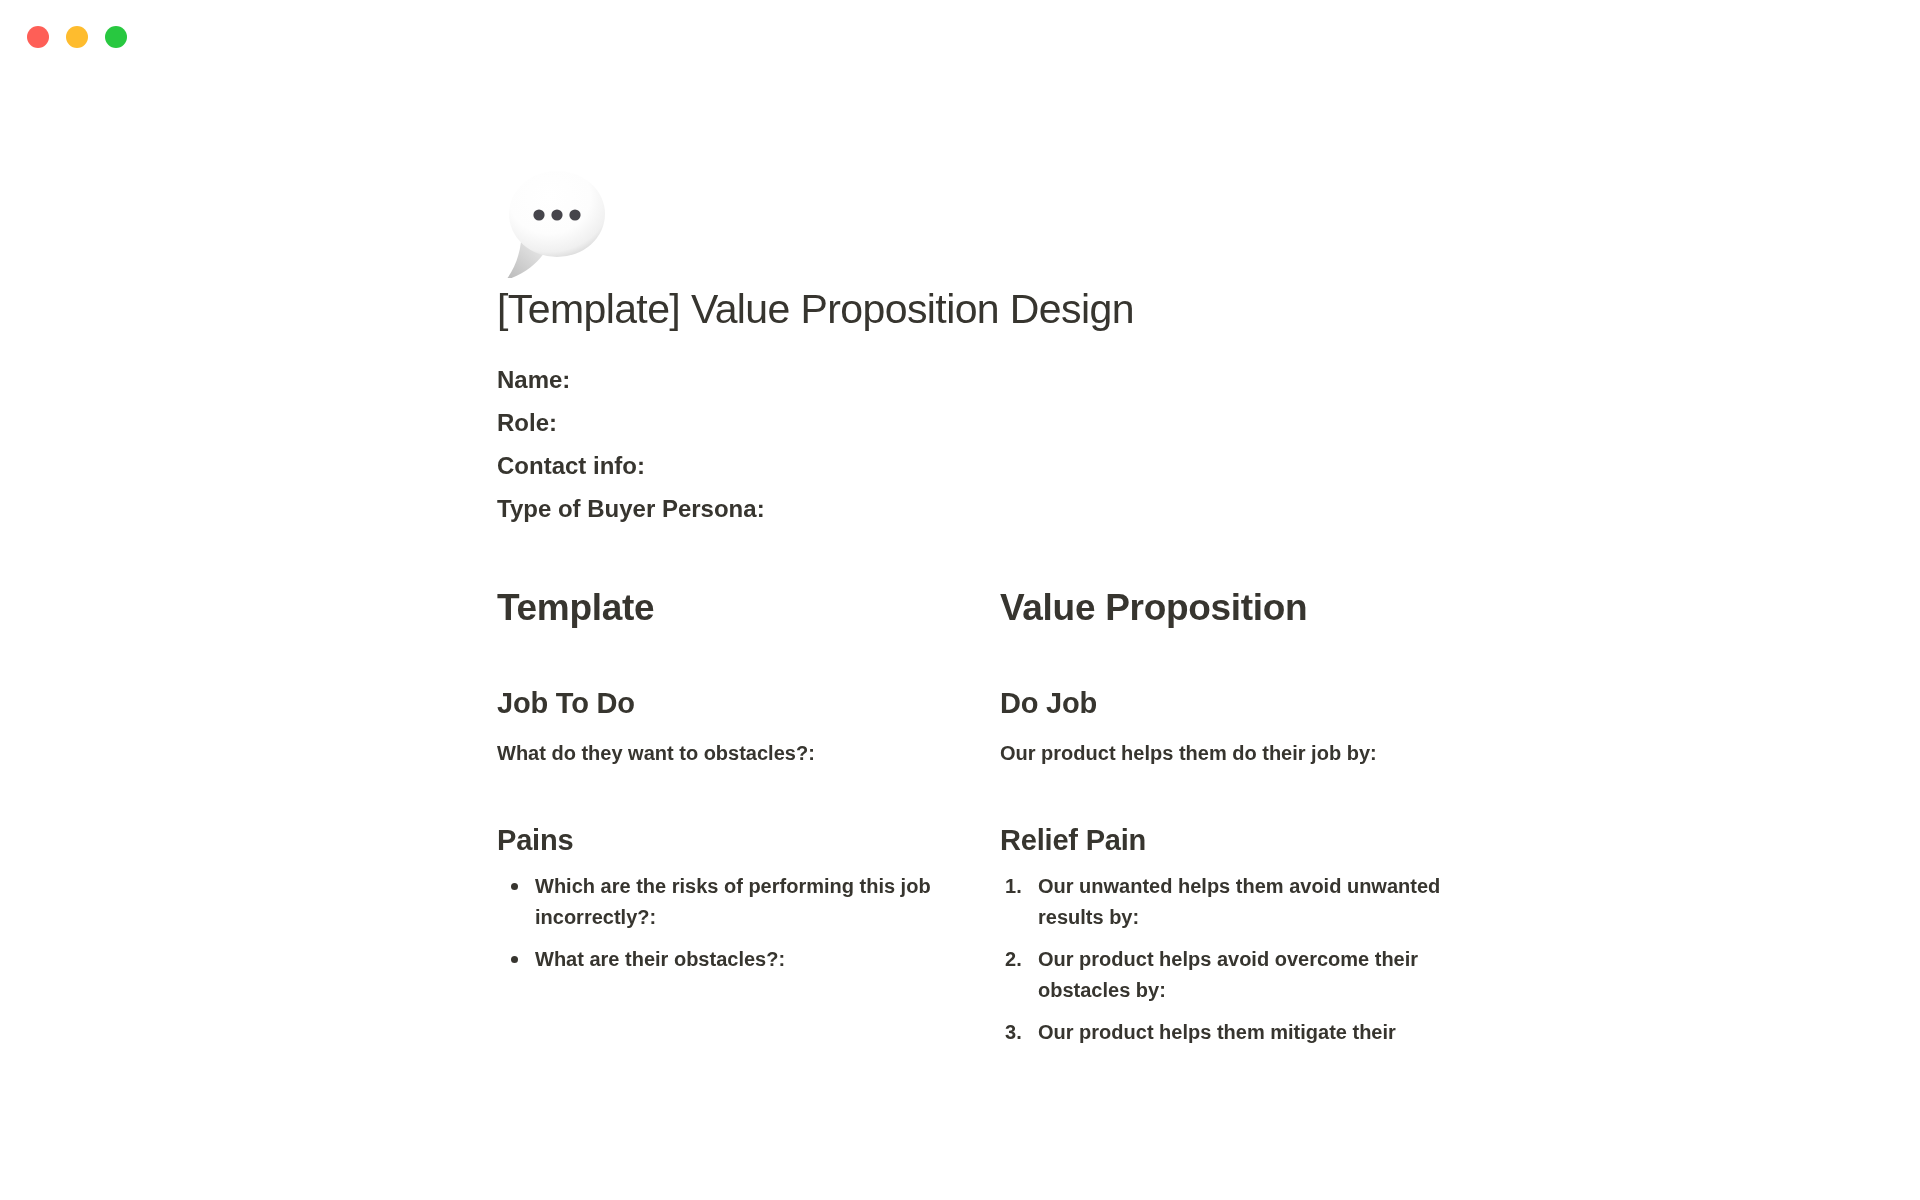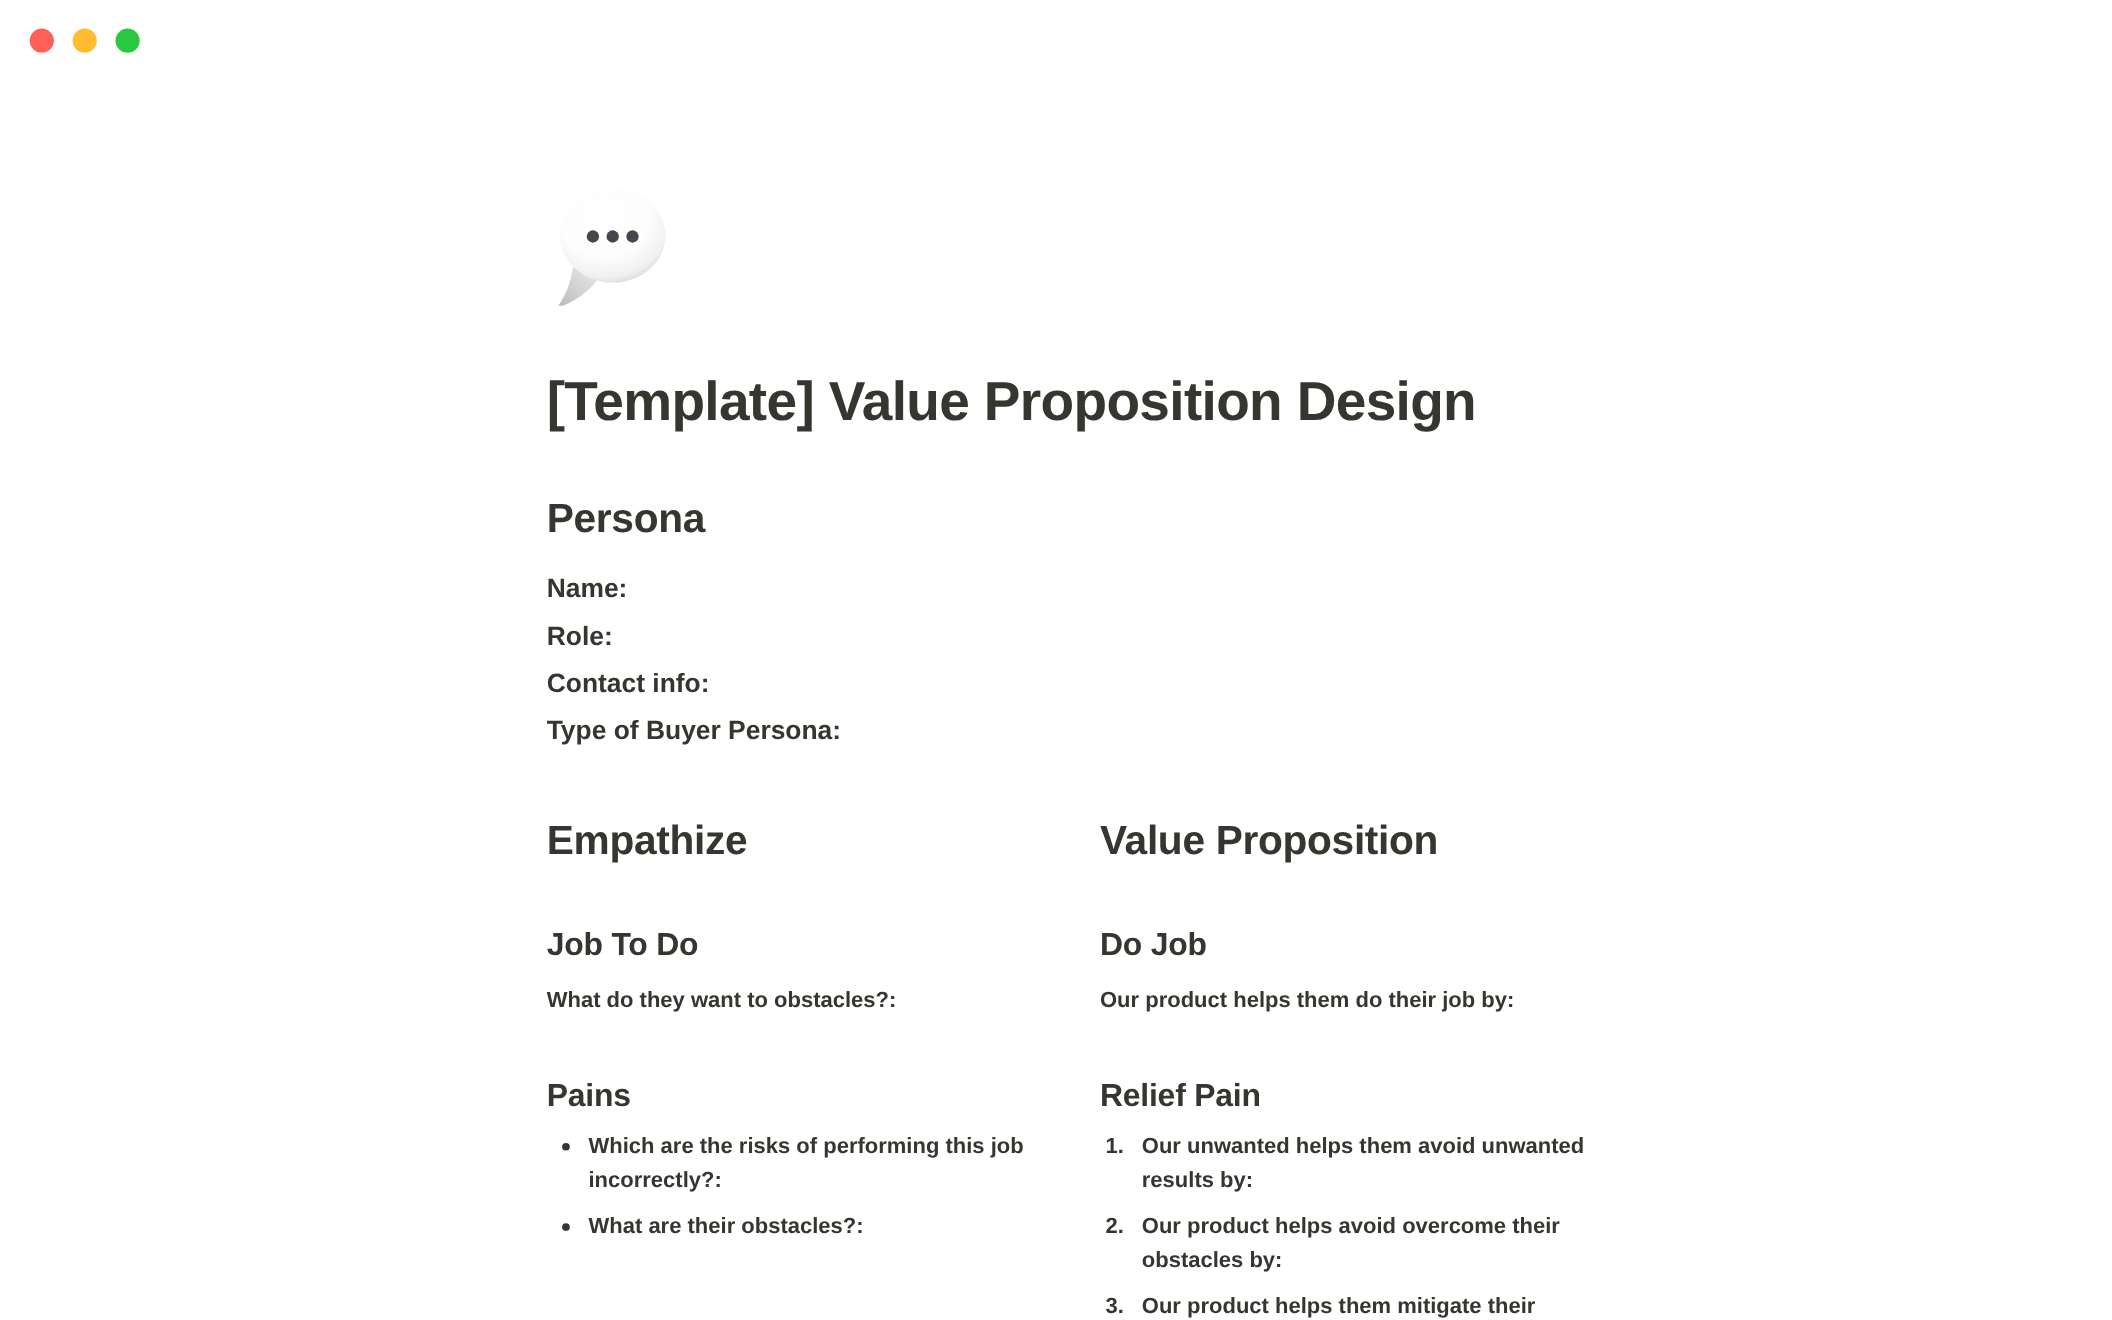--- a/index.html
+++ b/index.html
@@ -28,24 +28,23 @@
     width: 962px;
   }
 
   .page-icon {
     margin-top: 168px;
     width: 112px; height: 110px;
     cursor: pointer;
   }
 
   .page-title {
-    margin-top: 56px;
-    font-size: 50px;
+    font-size: 41px;
     line-height: 62px;
-    font-weight: 700;
+    font-weight: 400;
     letter-spacing: -0.6px;
   }
 
   h2.doc-h1 {
     font-size: 37px;
     line-height: 48px;
     font-weight: 700;
     letter-spacing: -0.3px;
   }
   .persona-heading { margin-top: 52px; }
@@ -141,33 +140,32 @@
       <path d="M24 74 C 22 90, 16 103, 9 112 C 28 106, 42 94, 49 82 Z" fill="url(#tailGrad)"></path>
       <ellipse cx="60" cy="46" rx="48" ry="43" fill="url(#bubbleGrad)"></ellipse>
       <circle cx="42" cy="47" r="5.6" fill="#46454b"></circle>
       <circle cx="60" cy="47" r="5.6" fill="#46454b"></circle>
       <circle cx="78" cy="47" r="5.6" fill="#46454b"></circle>
     </svg>
   </div>
 
   <h1 class="page-title">[Template] Value Proposition Design</h1>
 
-  <h2 class="doc-h1 persona-heading">Persona</h2>
 
   <div class="persona-fields">
     <p>Name:</p>
     <p>Role:</p>
     <p>Contact info:</p>
     <p>Type of Buyer Persona:</p>
   </div>
 
   <div class="columns">
 
     <section class="col">
-      <h2 class="doc-h1">Empathize</h2>
+      <h2 class="doc-h1">Template</h2>
       <h3 class="doc-h2">Job To Do</h3>
       <p class="body-text">What do they want to obstacles?:</p>
       <h3 class="doc-h2 sub-2">Pains</h3>
       <ul class="bullet-list">
         <li>Which are the risks of performing this job incorrectly?:</li>
         <li>What are their obstacles?:</li>
       </ul>
     </section>
 
     <section class="col">

